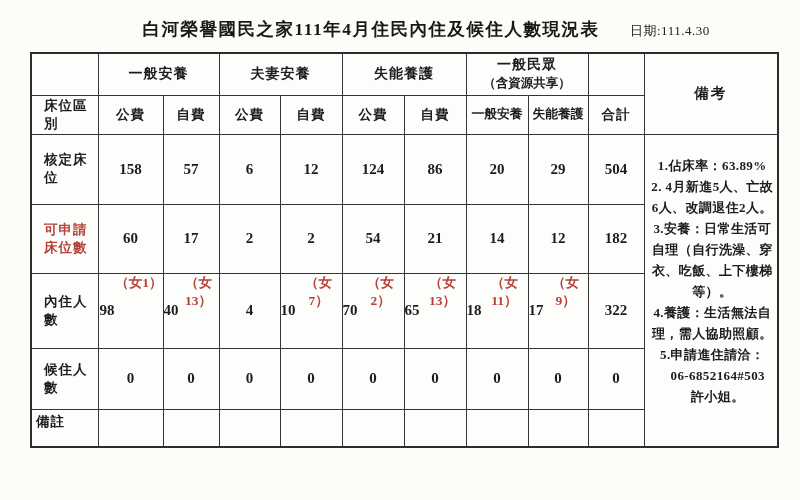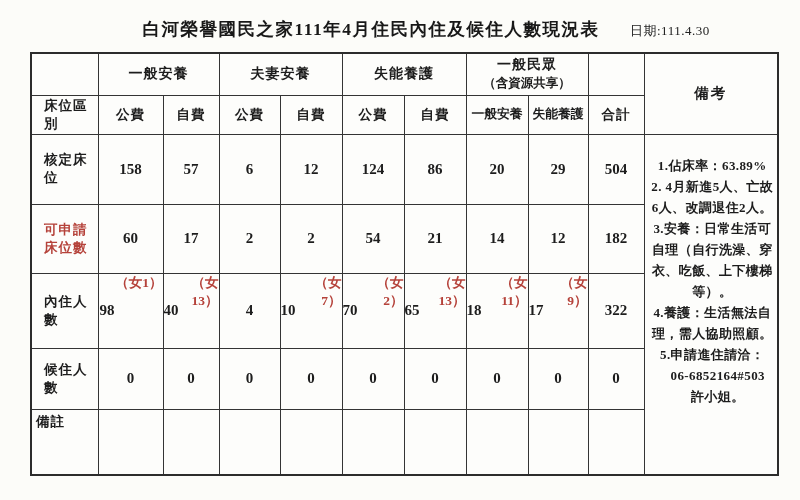--- a/index.html
+++ b/index.html
@@ -31,37 +31,37 @@
     font-size:14px;color:#1d1d1d;
     overflow:hidden;
   }
   table.main-table{border:2px solid #2c2c2c;font-weight:bold;}
   tr.r-group{height:42px;}
   tr.r-sub{height:39px;}
   tr.r-approved{height:70px;}
   tr.r-available{height:69px;}
   tr.r-residents{height:75px;}
   tr.r-waiting{height:61px;}
-  tr.r-note{height:66px;}
+  tr.r-note{height:38px;}
   .ghead{font-size:14px;letter-spacing:1px;}
   .ghead .sub2{font-size:12.5px;letter-spacing:0;margin-top:1px;}
   .shead{font-size:13.5px;letter-spacing:1px;}
   .shead-sm{font-size:12.8px;letter-spacing:0;}
   .rowlabel{
     text-align:left;padding-left:12px;font-size:13.5px;
     letter-spacing:1px;
   }
   .red{color:#b5423a;}
   .val{font-size:15px;}
   .stacked{vertical-align:top;}
   .stacked .cellwrap{
     display:flex;flex-direction:row;height:73px;
   }
   .stacked .num{flex:1;display:flex;align-items:center;justify-content:center;font-size:15px;}
-  .stacked .ann{height:25px;font-size:13.5px;color:#b5423a;text-align:right;}
+  .stacked .ann{height:25px;font-size:13.5px;color:#b5423a;}
   .remarks-head{font-size:14.5px;letter-spacing:2px;}
   .remarks-cell{
     vertical-align:top;text-align:center;
     padding:20px 2px 3px 5px;
   }
   .remark-line{
     font-size:13px;line-height:1.62;letter-spacing:.4px;
     color:#1c1c1c;
   }
   .remark-line.indent{padding-left:11px;}

